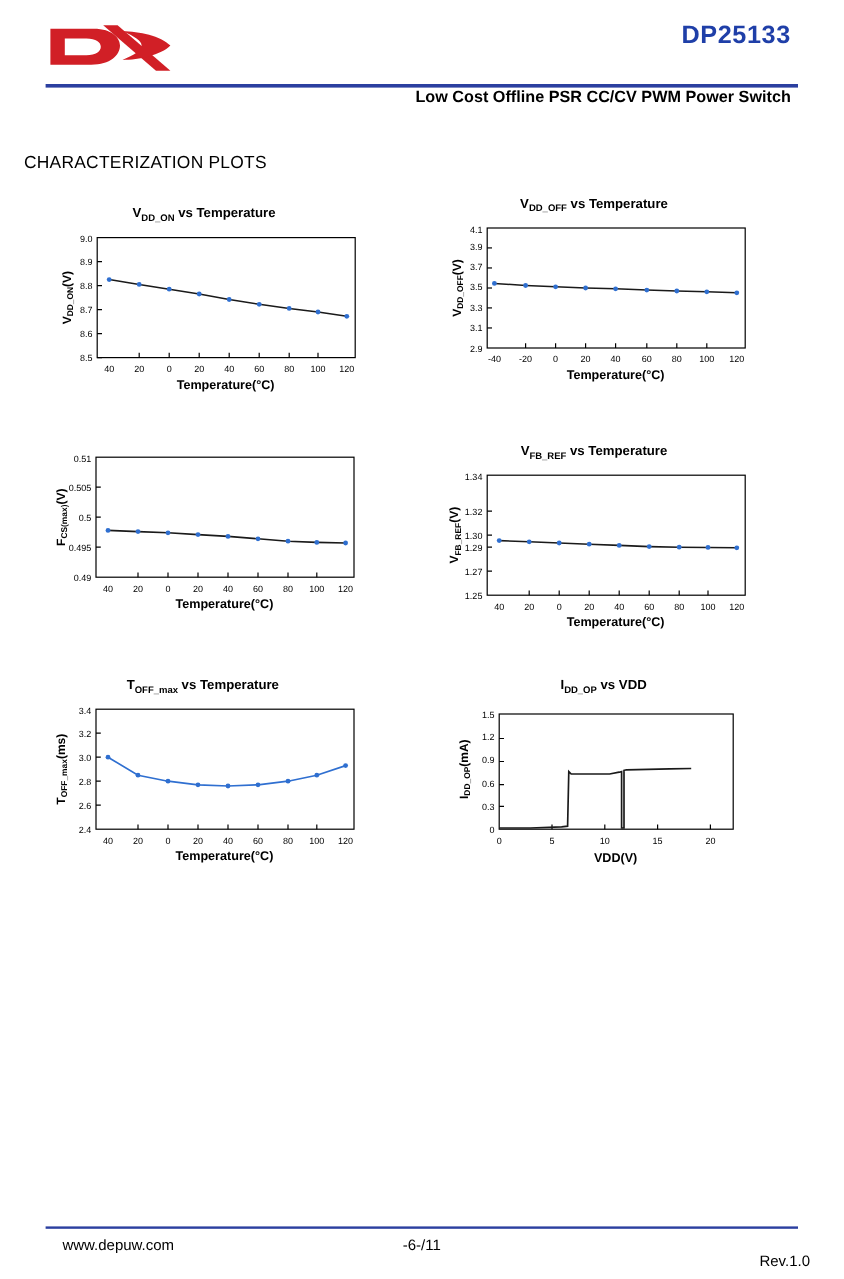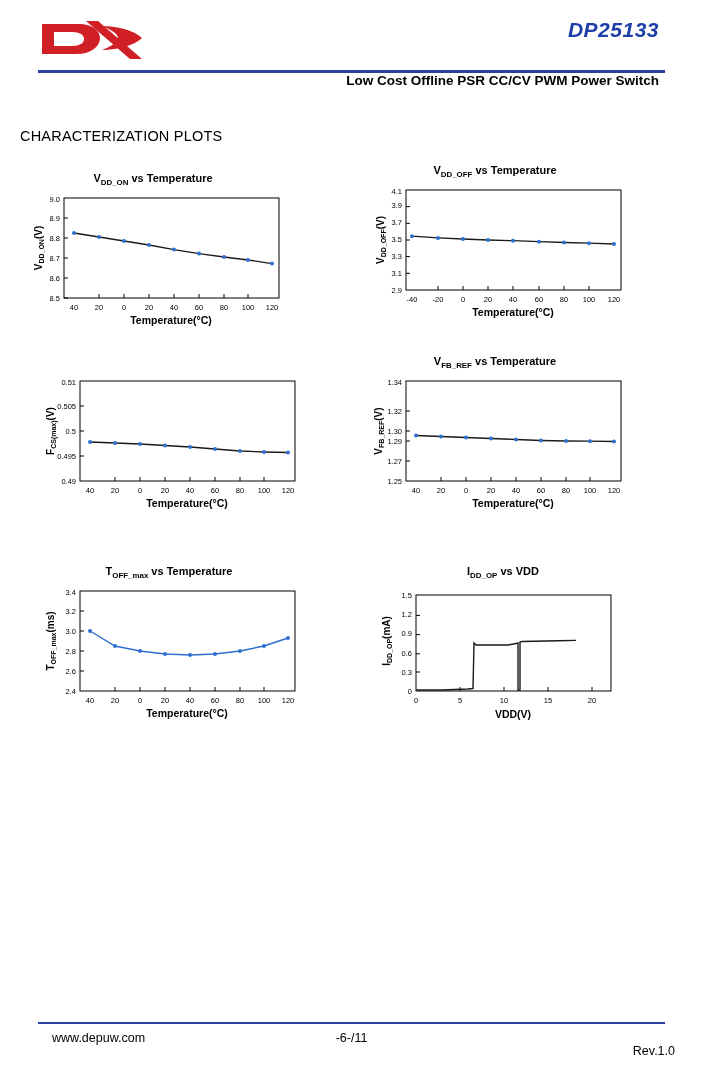--- a/index.html
+++ b/index.html
@@ -8,21 +8,21 @@
     background:#ffffff;
     font-family:"Liberation Sans", sans-serif;
     color:#000;
     overflow:hidden;
   }
   
   #header{position:absolute;left:0;top:0;width:703px;height:80px;}
   #logo{position:absolute;left:38px;top:18px;width:110px;height:44px;}
   #doc-title{
     position:absolute;right:44px;top:18px;
-    font-size:21px;font-weight:bold;font-style:italic;color:#1f3fa8;
+    font-size:21px;font-weight:bold;color:#1f3fa8;
     letter-spacing:.5px;
   }
   #doc-subtitle{
     position:absolute;right:44px;top:45px;
     font-size:13.5px;font-weight:bold;color:#000;margin-top:28px;
   }
   #header-rule{
     position:absolute;left:38px;top:70px;width:627px;height:3px;background:#2b3fa0;
   }
   
@@ -57,21 +57,21 @@
       <path d="M64,8 C78,8 96,12 104,20 C96,28 78,32 64,32 C74,28 80,24 80,20 C80,16 74,12 64,8 Z"></path>
     </g>
   </svg>
   <div id="doc-title">DP25133</div>
   <div id="doc-subtitle">Low Cost Offline PSR CC/CV PWM Power Switch</div>
   <div id="header-rule"></div>
 </div>
 
 <div id="section-title">CHARACTERIZATION PLOTS</div>
 
-<div class="chart" style="left:8px;top:172px;width:290px;height:150px;">
+<div class="chart" style="left:25px;top:172px;width:290px;height:150px;">
   <div class="ctitle">
     V<sub>DD_ON</sub> vs Temperature
   </div>
   <svg width="290" height="140" viewBox="0 0 290 140">
 
     <rect x="56" y="10" width="215" height="100" fill="#fff" stroke="#000" stroke-width="1"></rect>
 
     <g font-size="7.5" font-family="Liberation Sans, sans-serif" fill="#000">
       <text x="52" y="113" text-anchor="end">8.5</text>
       <text x="52" y="93" text-anchor="end">8.6</text>
@@ -231,21 +231,21 @@
         <circle cx="191" cy="78" r="2"></circle>
       <circle cx="216" cy="80" r="2"></circle>
         <circle cx="240" cy="81" r="2"></circle>
         <circle cx="264" cy="81.5" r="2"></circle>
     </g>
     <text x="163" y="136" text-anchor="middle" font-size="10.5" font-weight="bold" font-family="Liberation Sans, sans-serif">Temperature(°C)</text>
     <text x="30" y="60" text-anchor="middle" font-size="10" font-weight="bold" font-family="Liberation Sans, sans-serif" transform="rotate(-90 30 60)">F<tspan font-size="7" dy="2">CS(max)</tspan><tspan dy="-2">(V)</tspan></text>
   </svg>
 </div>
 
-<div class="chart" style="left:350px;top:355px;width:290px;height:150px;">
+<div class="chart" style="left:350px;top:370px;width:290px;height:150px;">
   <div class="ctitle">
     V<sub>FB_REF</sub> vs Temperature
   </div>
   <svg width="290" height="140" viewBox="0 0 290 140">
     <rect x="56" y="10" width="215" height="100" fill="#fff" stroke="#000" stroke-width="1"></rect>
     <g font-size="7.5" font-family="Liberation Sans, sans-serif" fill="#000">
       <text x="52" y="113" text-anchor="end">1.25</text>
       <text x="52" y="93" text-anchor="end">1.27</text>
       <text x="52" y="73" text-anchor="end">1.29</text>
       <text x="52" y="63" text-anchor="end">1.30</text>

